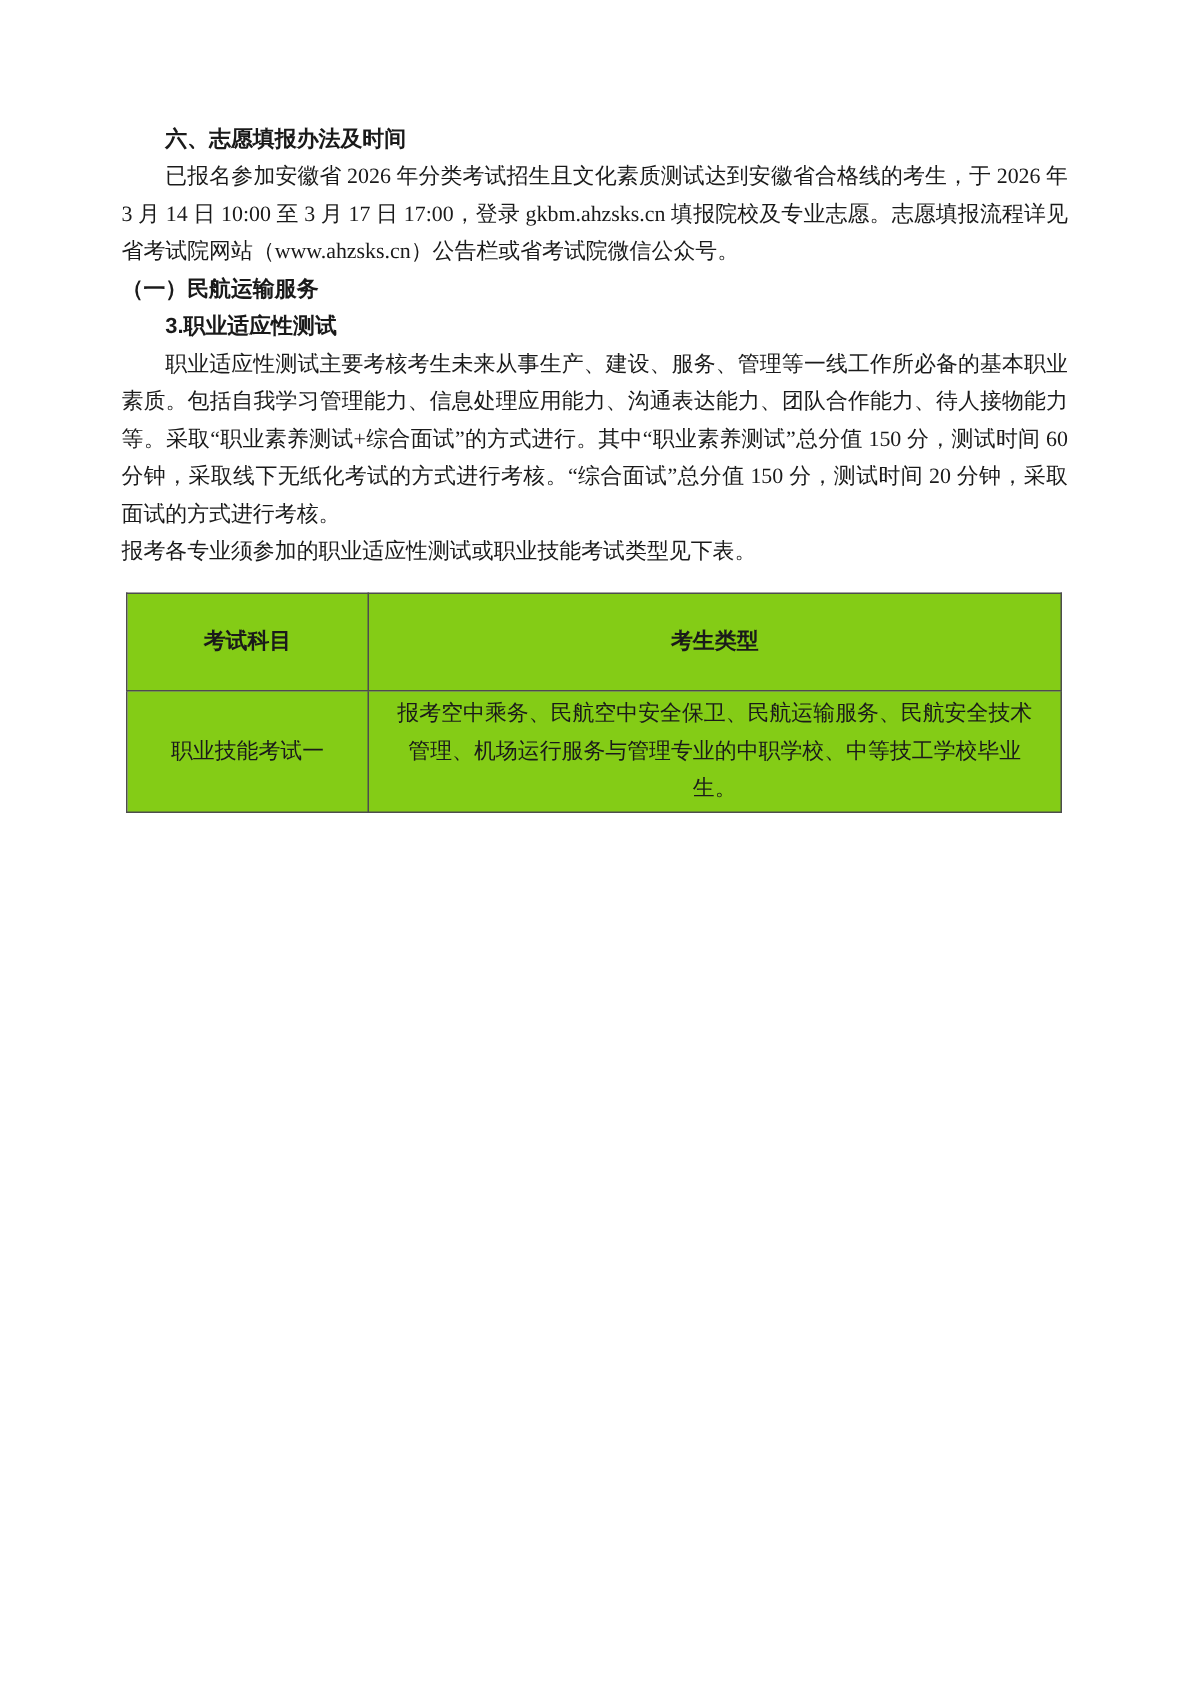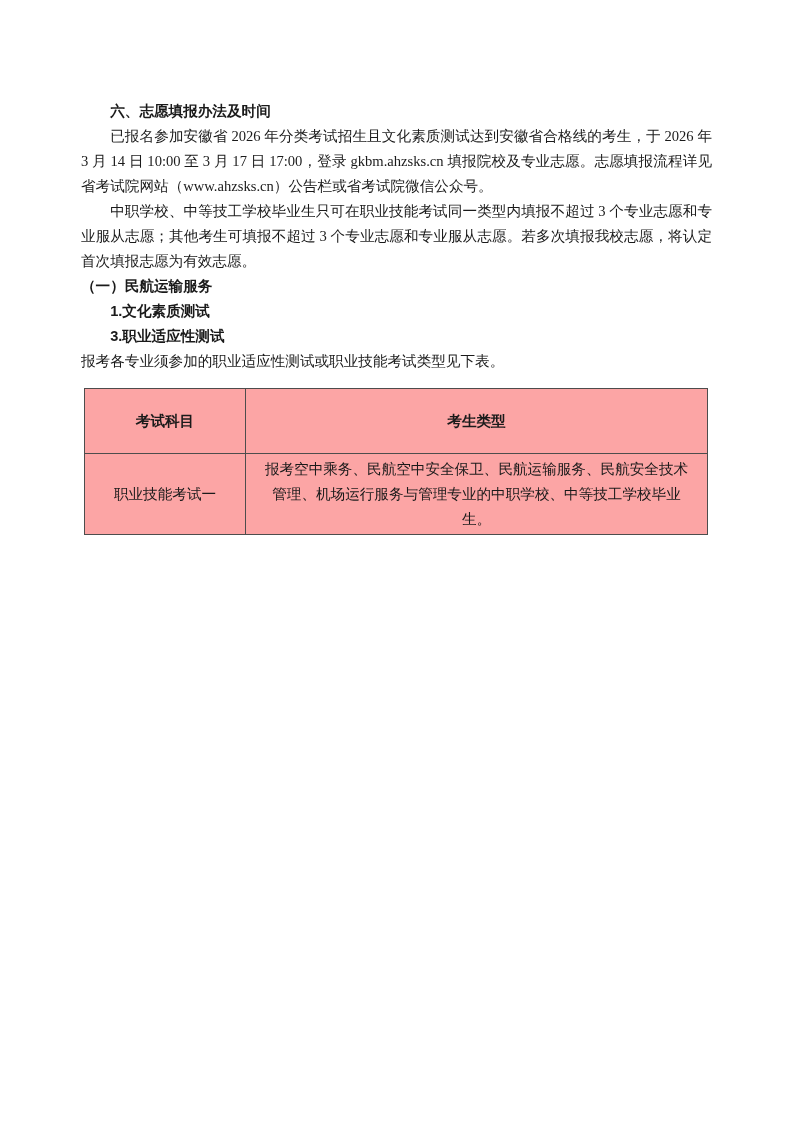--- a/index.html
+++ b/index.html
@@ -11,21 +11,21 @@
     width: 793px;
     height: 1122px;
     position: relative;
     overflow: hidden;
     font-family: "Liberation Serif", "DejaVu Serif", serif;
     color: #1a1a1a;
   }
   .page-content {
     position: absolute;
     left: 81px;
-    top: 99px;
+    top: 81px;
     width: 631px;
     font-size: 14.6px;
     line-height: 25px;
     text-align: justify;
   }
   .block { margin: 0; }
   .ind { text-indent: 2em; }
   .hd {
     font-weight: bold;
     font-family: "Liberation Sans", "DejaVu Sans", sans-serif;
@@ -39,21 +39,21 @@
     margin-left: 3px;
     margin-top: 14px;
   }
   table.exam-table th,
   table.exam-table td {
     border: 1px solid #4d4d4d;
     font-size: 14.6px;
     line-height: 25px;
     vertical-align: middle;
     text-align: center;
-    background: #fca5a5;
+    background: #84cc16;
   }
   table.exam-table th {
     font-weight: bold;
     font-family: "Liberation Sans", "DejaVu Sans", sans-serif;
     height: 62px;
   }
   table.exam-table td {
     height: 78px;
   }
   table.exam-table .col-subject { width: 161px; }
@@ -61,29 +61,28 @@
     padding: 0 14px;
   }
 </style>
 </head>
 <body>
 
 <div class="page-content">
 
   <p class="block hd ind">六、志愿填报办法及时间</p>
   <p class="block para ind">已报名参加安徽省 2026 年分类考试招生且文化素质测试达到安徽省合格线的考生，于 2026 年 3 月 14 日 10:00 至 3 月 17 日 17:00，登录 gkbm.ahzsks.cn 填报院校及专业志愿。志愿填报流程详见省考试院网站（www.ahzsks.cn）公告栏或省考试院微信公众号。</p>
-  <p class="block para ind">中职学校、中等技工学校毕业生只可在职业技能考试同一类型内填报不超过 3 个专业志愿和专业服从志愿；其他考生可填报不超过 3 个专业志愿和专业服从志愿。若多次填报我校志愿，将认定首次填报志愿为有效志愿。</p>
 
 
   <p class="block hd">（一）民航运输服务</p>
 
-  <p class="block hd ind">1.文化素质测试</p>
 
 
   <p class="block hd ind">3.职业适应性测试</p>
+  <p class="block para ind">职业适应性测试主要考核考生未来从事生产、建设、服务、管理等一线工作所必备的基本职业素质。包括自我学习管理能力、信息处理应用能力、沟通表达能力、团队合作能力、待人接物能力等。采取“职业素养测试+综合面试”的方式进行。其中“职业素养测试”总分值 150 分，测试时间 60 分钟，采取线下无纸化考试的方式进行考核。“综合面试”总分值 150 分，测试时间 20 分钟，采取面试的方式进行考核。</p>
 
   <p class="block para">报考各专业须参加的职业适应性测试或职业技能考试类型见下表。</p>
 
   <table class="exam-table">
     <colgroup>
       <col class="col-subject">
       <col>
     </colgroup>
     <thead>
       <tr>

